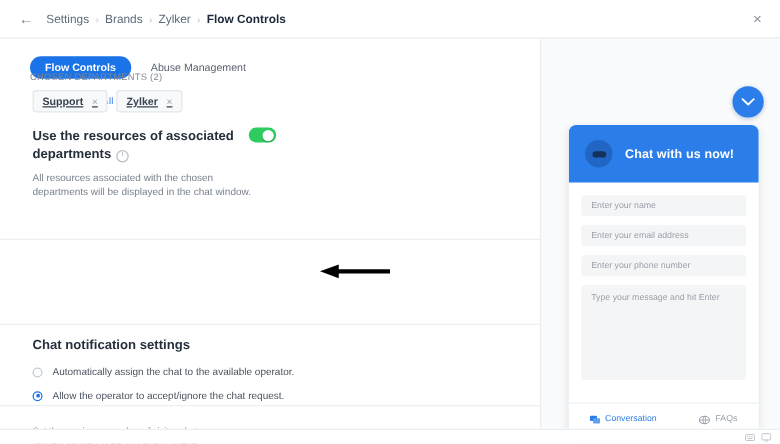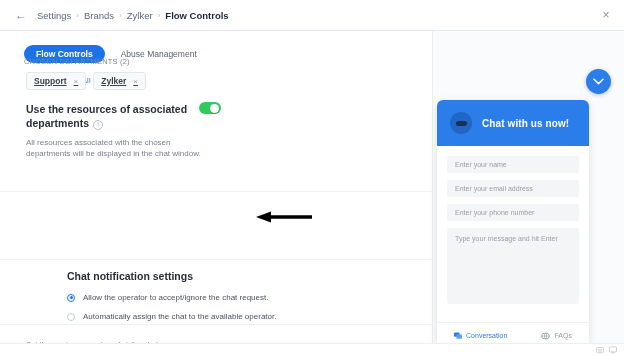--- a/index.html
+++ b/index.html
@@ -111,21 +111,21 @@
   .right{
     position:absolute;left:432px;top:31px;width:192px;height:324px;
     background:#fafbfc;border-left:1px solid #eceff1;box-sizing:border-box;
   }
   .collapse-btn{
     position:absolute;right:13px;top:38px;width:25px;height:25px;border-radius:50%;
     background:#2b7de9;display:flex;align-items:center;justify-content:center;
     cursor:pointer;box-shadow:0 1px 4px rgba(20,70,140,.3);
   }
   .widget{
-    position:absolute;left:4px;top:69px;width:152px;height:248px;background:#fff;
+    position:absolute;left:22px;top:69px;width:152px;height:248px;background:#fff;
     border-radius:6px;box-shadow:0 2px 8px rgba(30,45,70,.13);overflow:hidden;
   }
   .widget-head{
     height:46px;background:#2b7de9;display:flex;align-items:center;gap:10px;
     padding:0 13px;box-sizing:border-box;position:relative;overflow:hidden;
   }
   .wavatar{
     width:22px;height:22px;border-radius:50%;background:#2166c4;display:flex;
     align-items:center;justify-content:center;flex:none;
   }
@@ -224,29 +224,29 @@
     <div class="section" style="top:174px;">
     </div>
 
     <svg class="arrow" viewBox="0 0 56 12">
       <path d="M56 6 L14 6" stroke="#000" stroke-width="3.4" fill="none"></path>
       <path d="M0 6 L15 0.5 L15 11.5 Z" fill="#000"></path>
     </svg>
 
     <div class="divider" style="top:228px;"></div>
 
-    <div class="section" style="top:238px;margin-left:41px;">
+    <div class="section" style="top:238px;">
       <div class="sec-title">Chat notification settings</div>
+      <div class="radio-row">
+        <span class="radio"></span>
+        <span class="radio-label">Automatically assign the chat to the available operator.</span>
+      </div>
       <div class="radio-row">
         <span class="radio sel"></span>
         <span class="radio-label">Allow the operator to accept/ignore the chat request.</span>
-      </div>
-      <div class="radio-row">
-        <span class="radio"></span>
-        <span class="radio-label">Automatically assign the chat to the available operator.</span>
       </div>
     </div>
 
     <div class="divider" style="top:293px;"></div>
 
     <div class="section" style="top:300px;">
       <div class="queue-row">
         <div class="queue-desc">Set the maximum number of visitor chat request allowed in each operator queue</div>
 
       </div>

